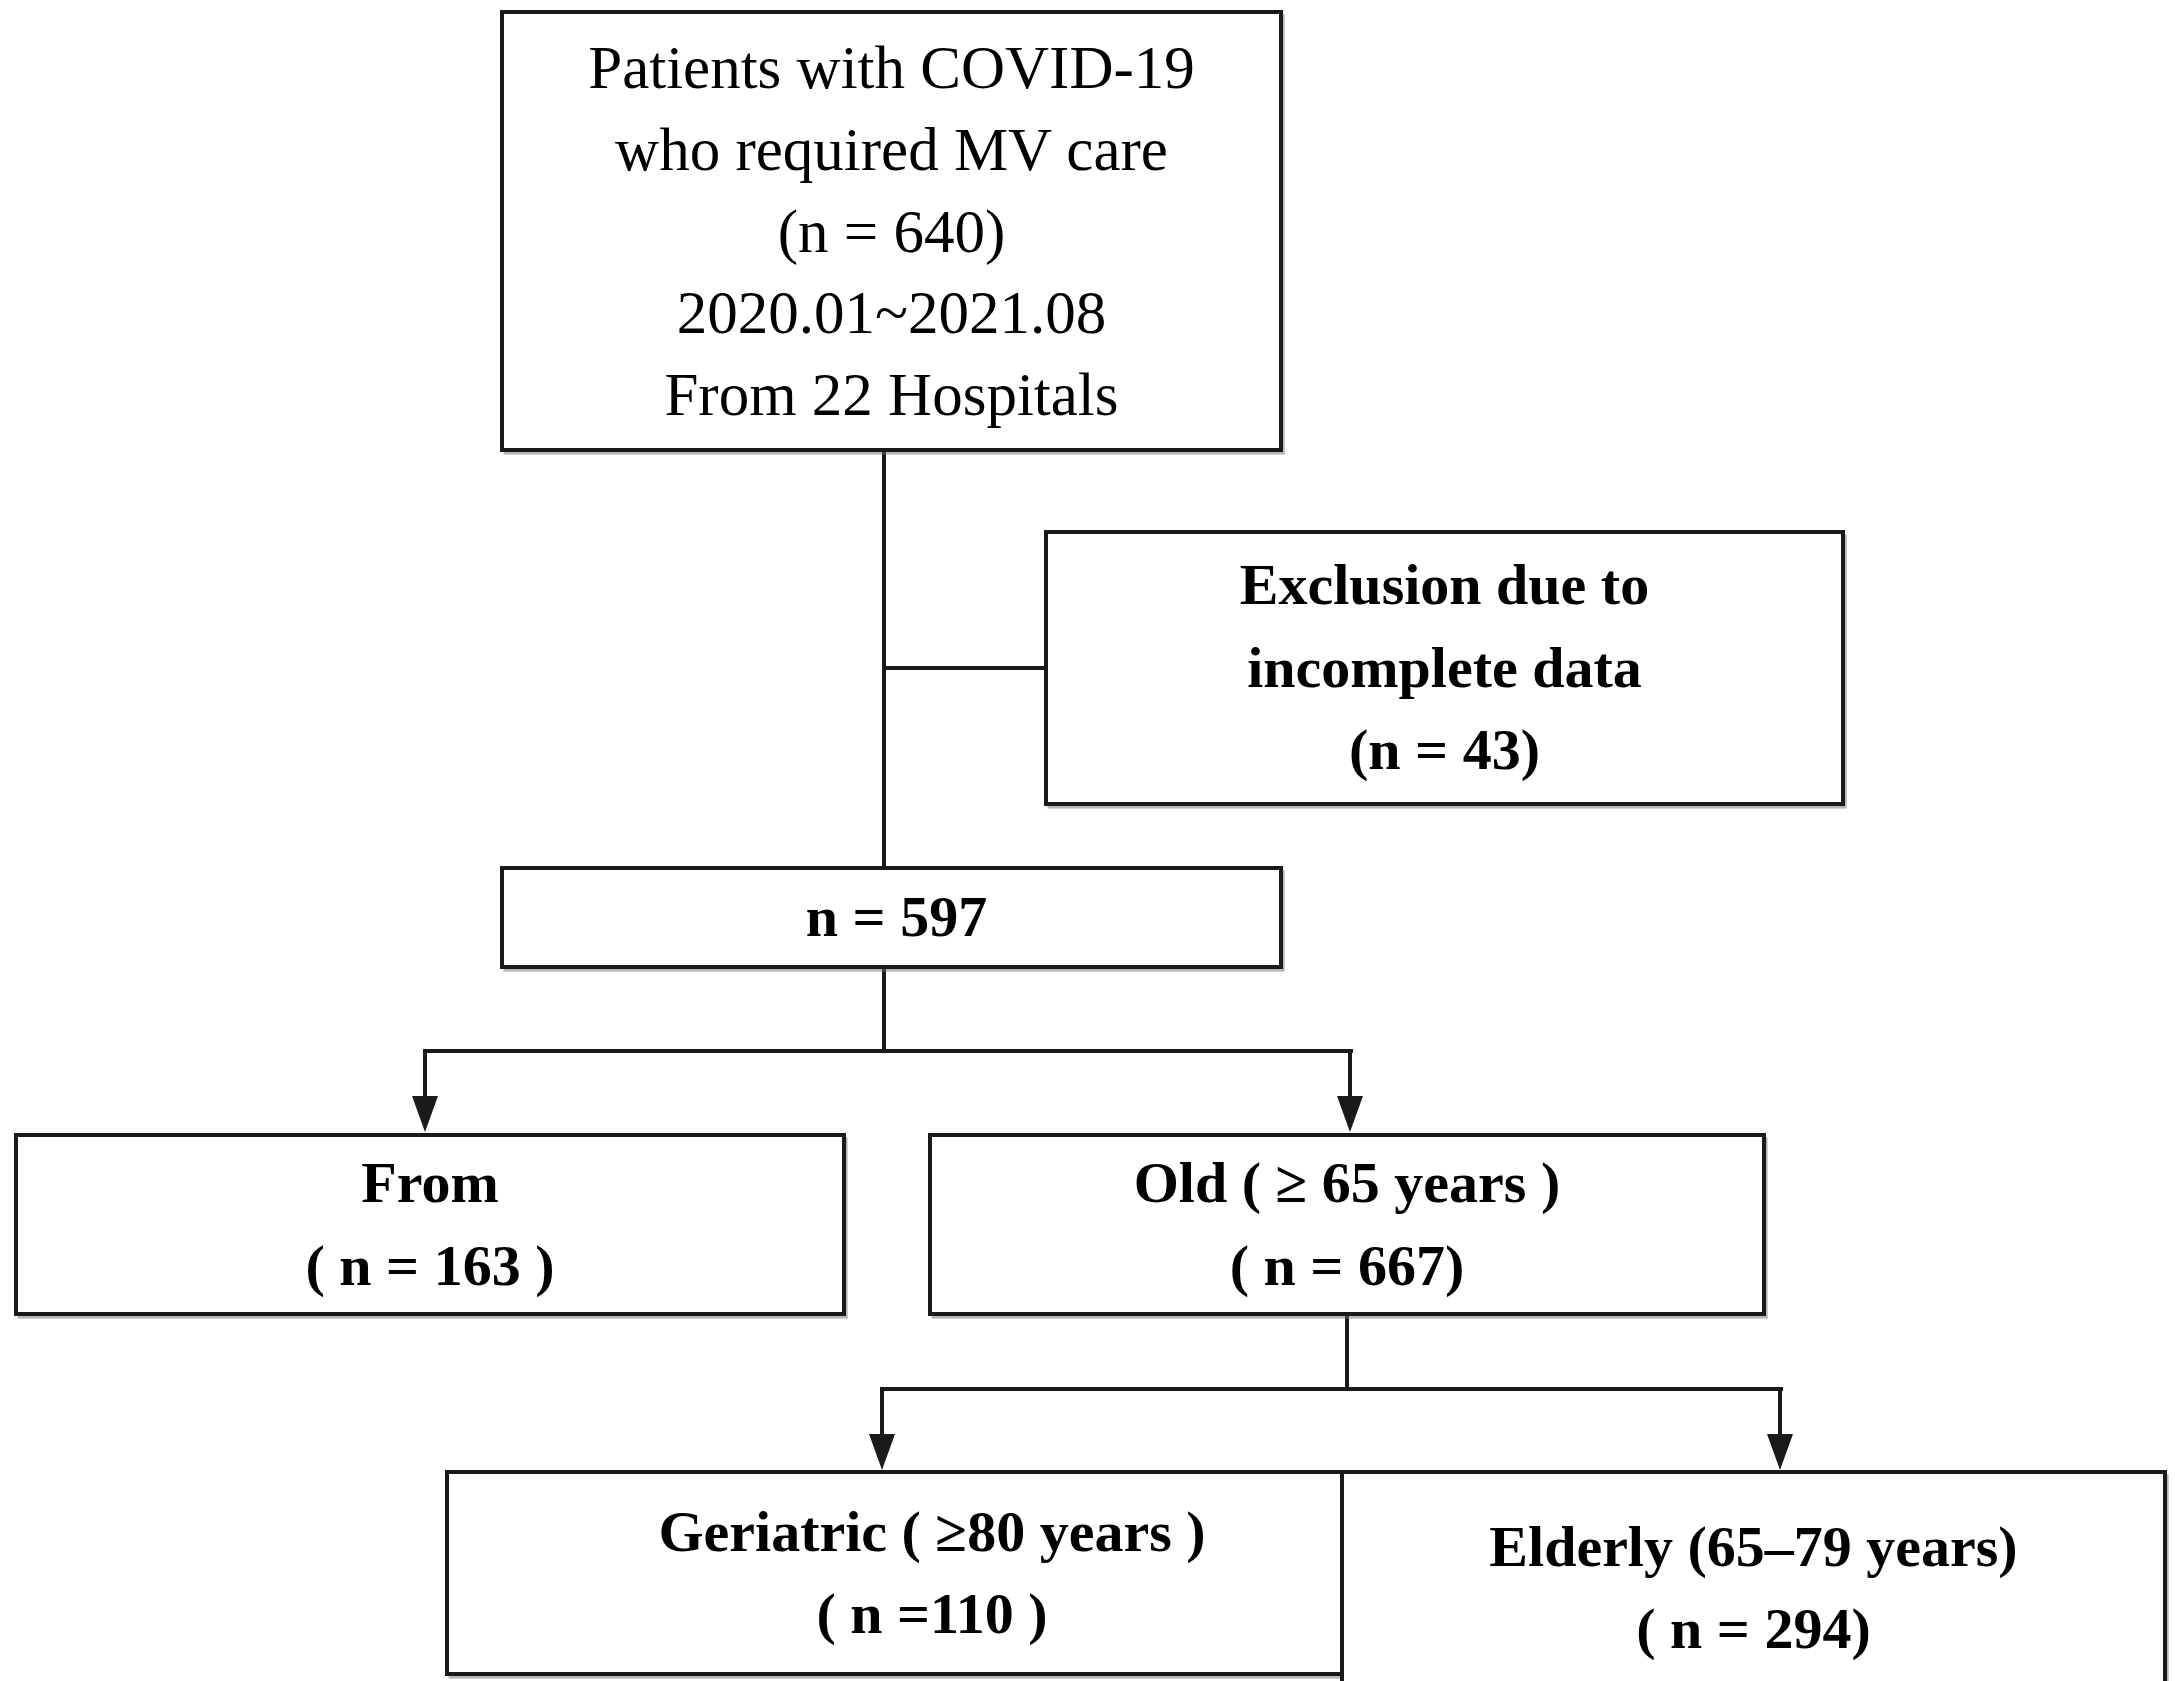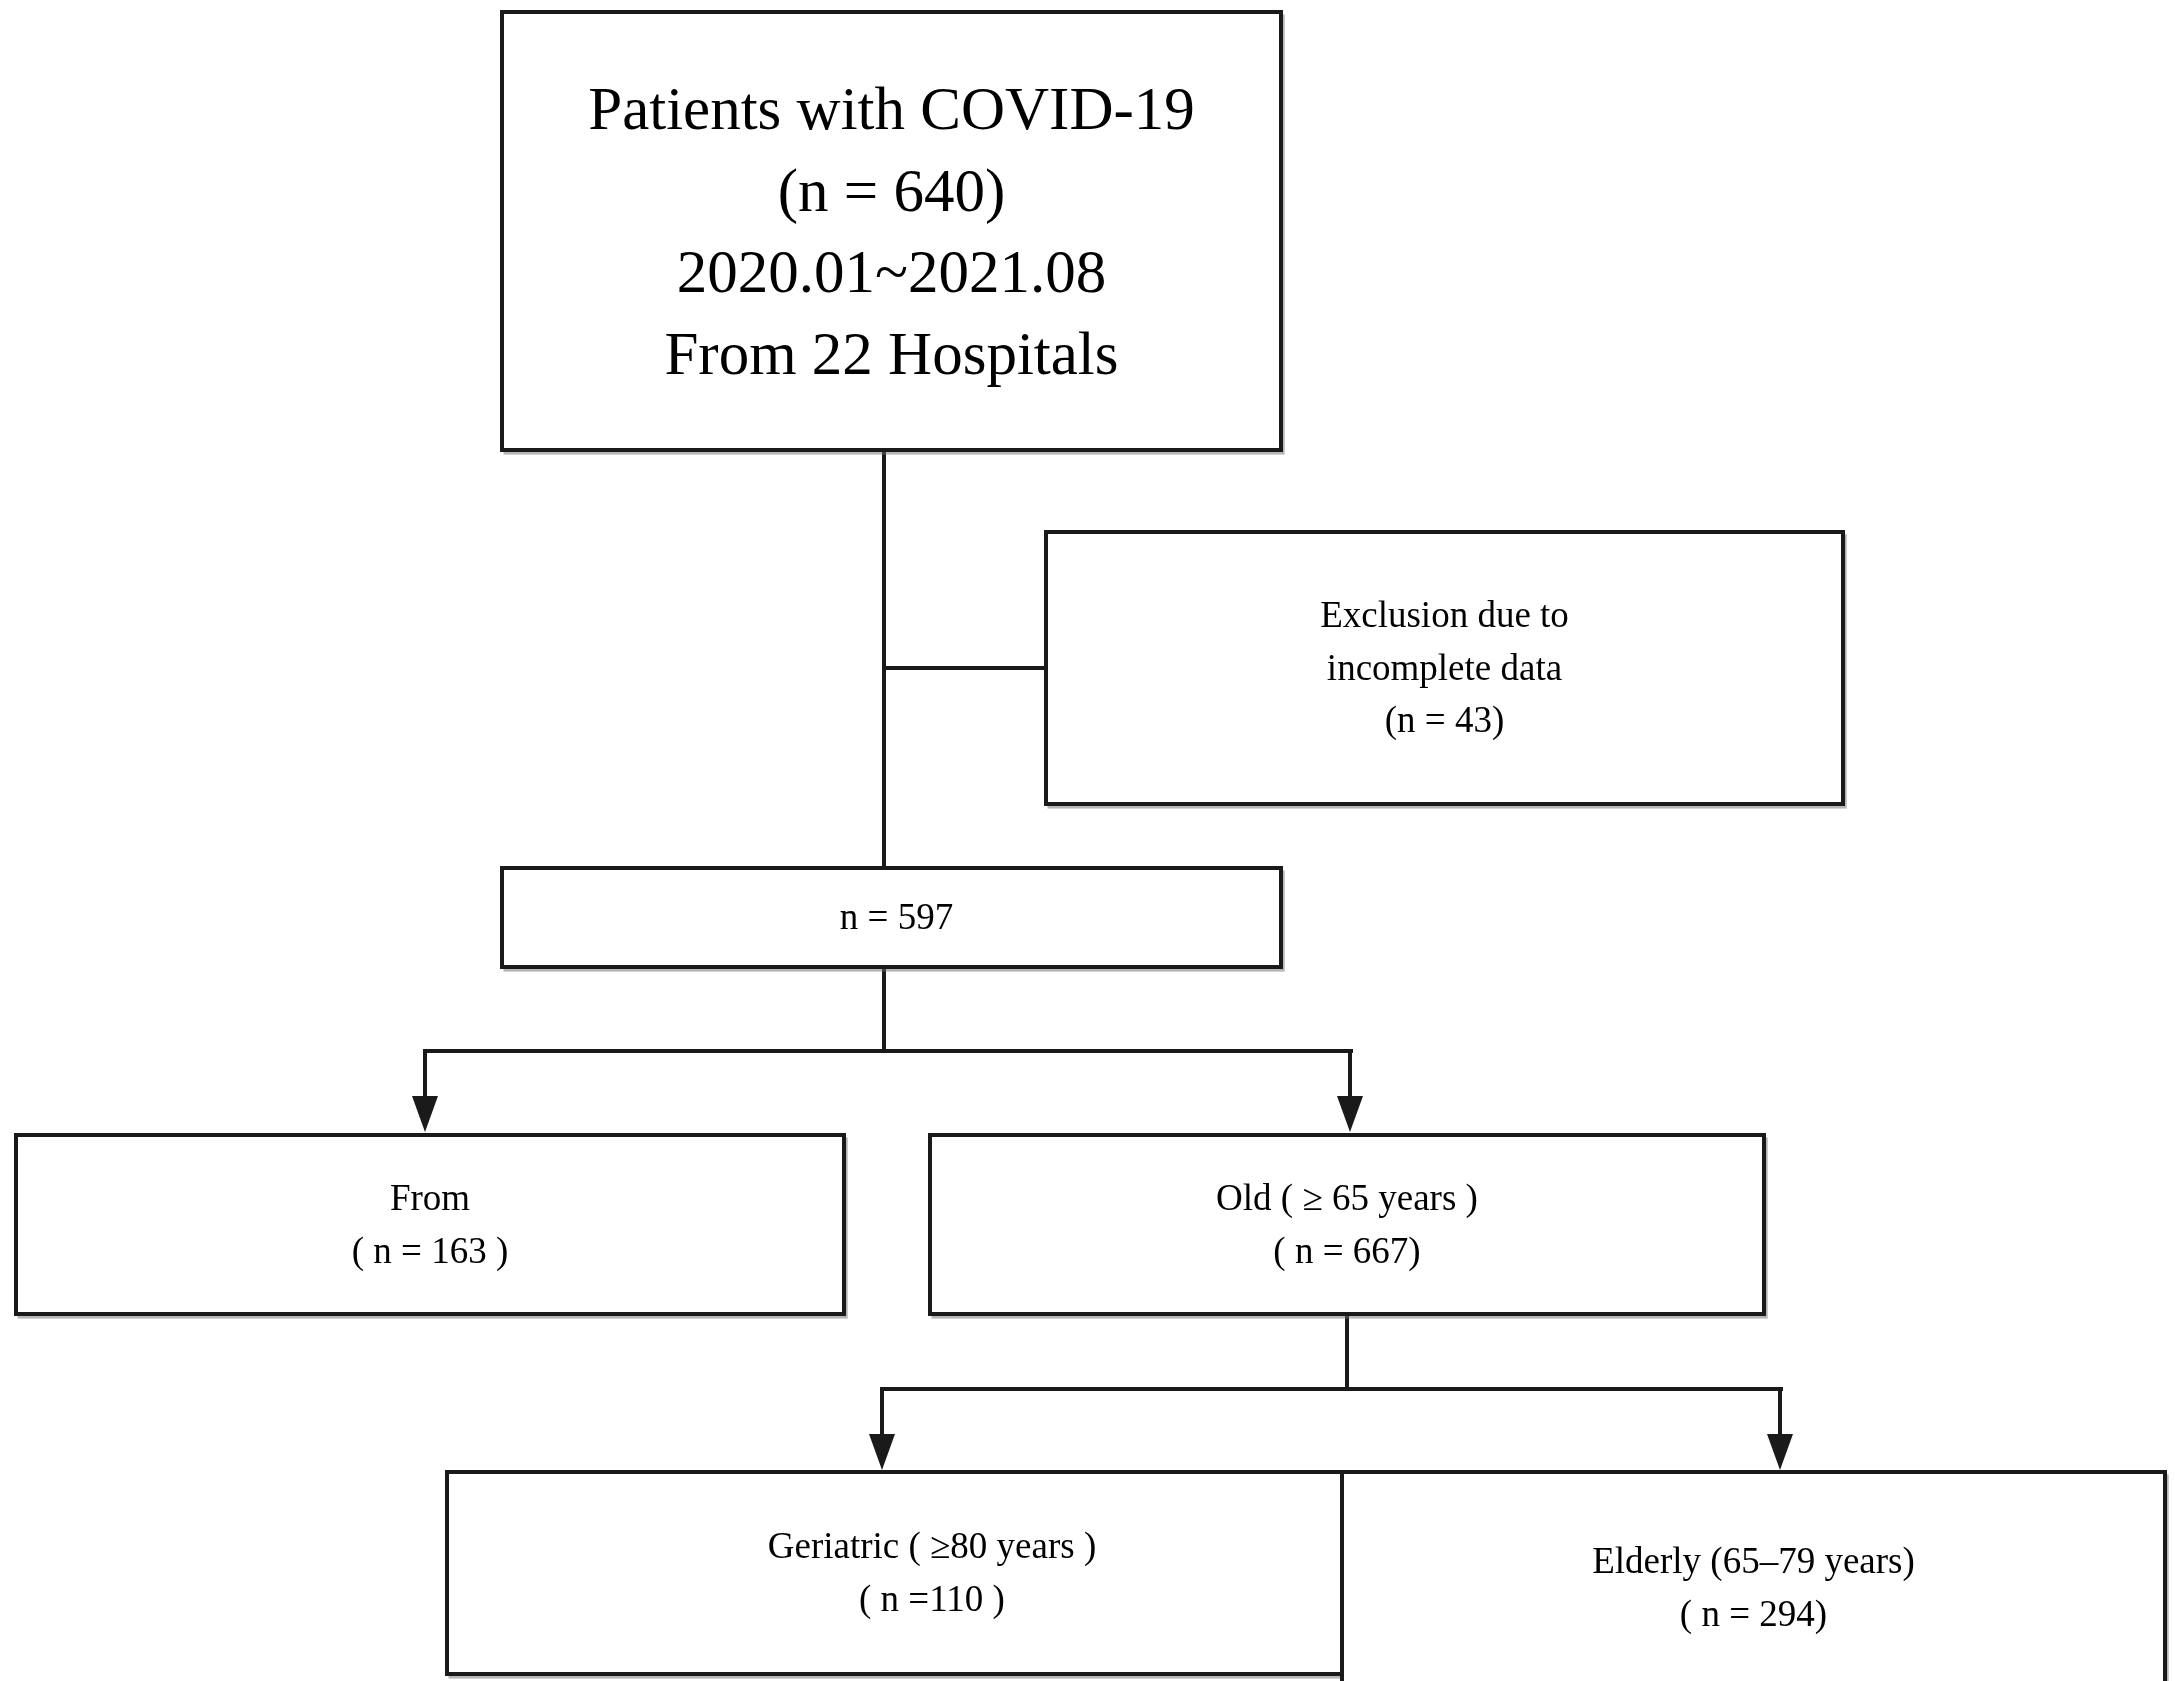--- a/index.html
+++ b/index.html
@@ -19,21 +19,21 @@
     border:4.3px solid #1a1a1a;
     box-shadow:2.6px 3.5px 0 -0.9px rgba(110,110,110,0.5);
     display:flex;
     flex-direction:column;
     justify-content:center;
     align-items:flex-end;
     text-align:center;
   }
   .tline{width:100%;white-space:nowrap;}
   .f-top{font-size:61px;line-height:1.34;}
-  .f-std{font-size:37px;line-height:1.42;}
+  .f-std{font-size:58px;line-height:1.42;font-weight:bold;}
   .vline,.hline{position:absolute;background:#1a1a1a;}
   .arrow{
     position:absolute;
     width:0;height:0;
     border-left:13px solid transparent;
     border-right:13px solid transparent;
     border-top:36px solid #1a1a1a;
   }
   
   #box-enrollment{left:500px;top:10.4px;width:783px;height:442px;}
@@ -74,20 +74,21 @@
   <div class="arrow" id="arrow-old"></div>
   <div class="vline" id="v-old-split"></div>
   <div class="hline" id="h-branch-bottom"></div>
   <div class="vline" id="v-drop-geriatric"></div>
   <div class="vline" id="v-drop-elderly"></div>
   <div class="arrow" id="arrow-geriatric"></div>
   <div class="arrow" id="arrow-elderly"></div>
 
   <div class="box f-top" id="box-enrollment">
     <div class="tline">Patients with COVID-19</div>
+    <div class="tline">who required MV care</div>
     <div class="tline">(n = 640)</div>
     <div class="tline">2020.01~2021.08</div>
     <div class="tline">From 22 Hospitals</div>
   </div>
 
   <div class="box f-std" id="box-exclusion">
     <div class="tline">Exclusion due to</div>
     <div class="tline">incomplete data</div>
     <div class="tline">(n = 43)</div>
   </div>

